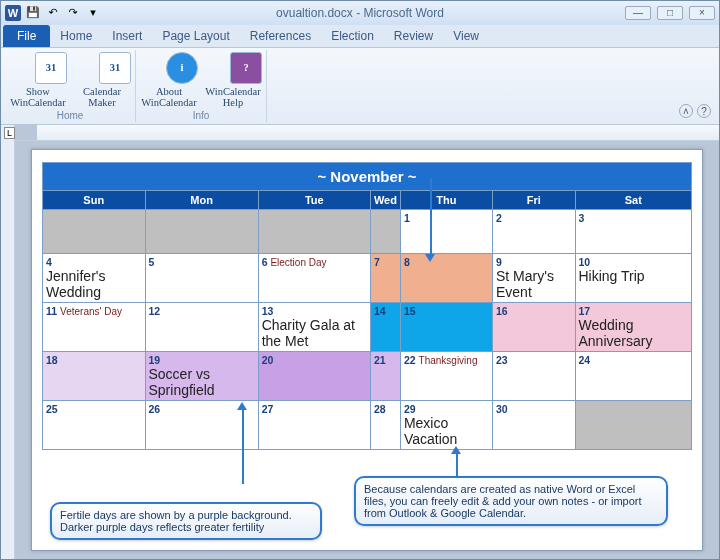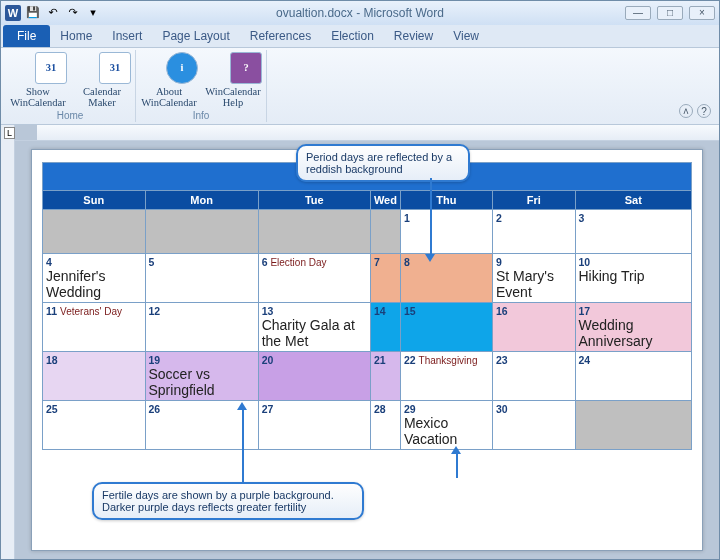--- a/index.html
+++ b/index.html
@@ -177,28 +177,28 @@
               <td><span class="num">26</span></td>
               <td><span class="num">27</span></td>
               <td><span class="num">28</span></td>
               <td><span class="num">29</span><br><span class="note">Mexico Vacation</span></td>
               <td><span class="num">30</span></td>
               <td class="grey"></td>
             </tr>
           </tbody>
             </table>
 
-          <div class="callout" style="left:264px; top:-6px; width:174px;">Period days are reflected by a reddish background</div>
           <div class="pointer" style="left:398px; top:28px; height:78px;"></div>
           <div class="arrow-down" style="left:393px; top:104px;"></div>
 
-          <div class="callout" style="left:18px; top:332px; width:272px;margin-left:42px;">Fertile days are shown by a purple background. Darker purple days reflects greater fertility</div>
+          <div class="callout" style="left:18px; top:352px; width:272px;">Fertile days are shown by a purple background. Darker purple days reflects greater fertility</div>
           <div class="pointer" style="left:210px; top:258px; height:76px;"></div>
           <div class="arrow-up" style="left:205px; top:252px;"></div>
 
+          <div class="callout" style="left:322px; top:326px; width:314px;">Because calendars are created as native Word or Excel files, you can freely edit &amp; add your own notes - or import from Outlook &amp; Google Calendar.</div>
           <div class="pointer" style="left:424px; top:302px; height:26px;"></div>
           <div class="arrow-up" style="left:419px; top:296px;"></div>
 
         </div>
       </div>
     </div>
   </div>
 </div>
 
 </body></html>

